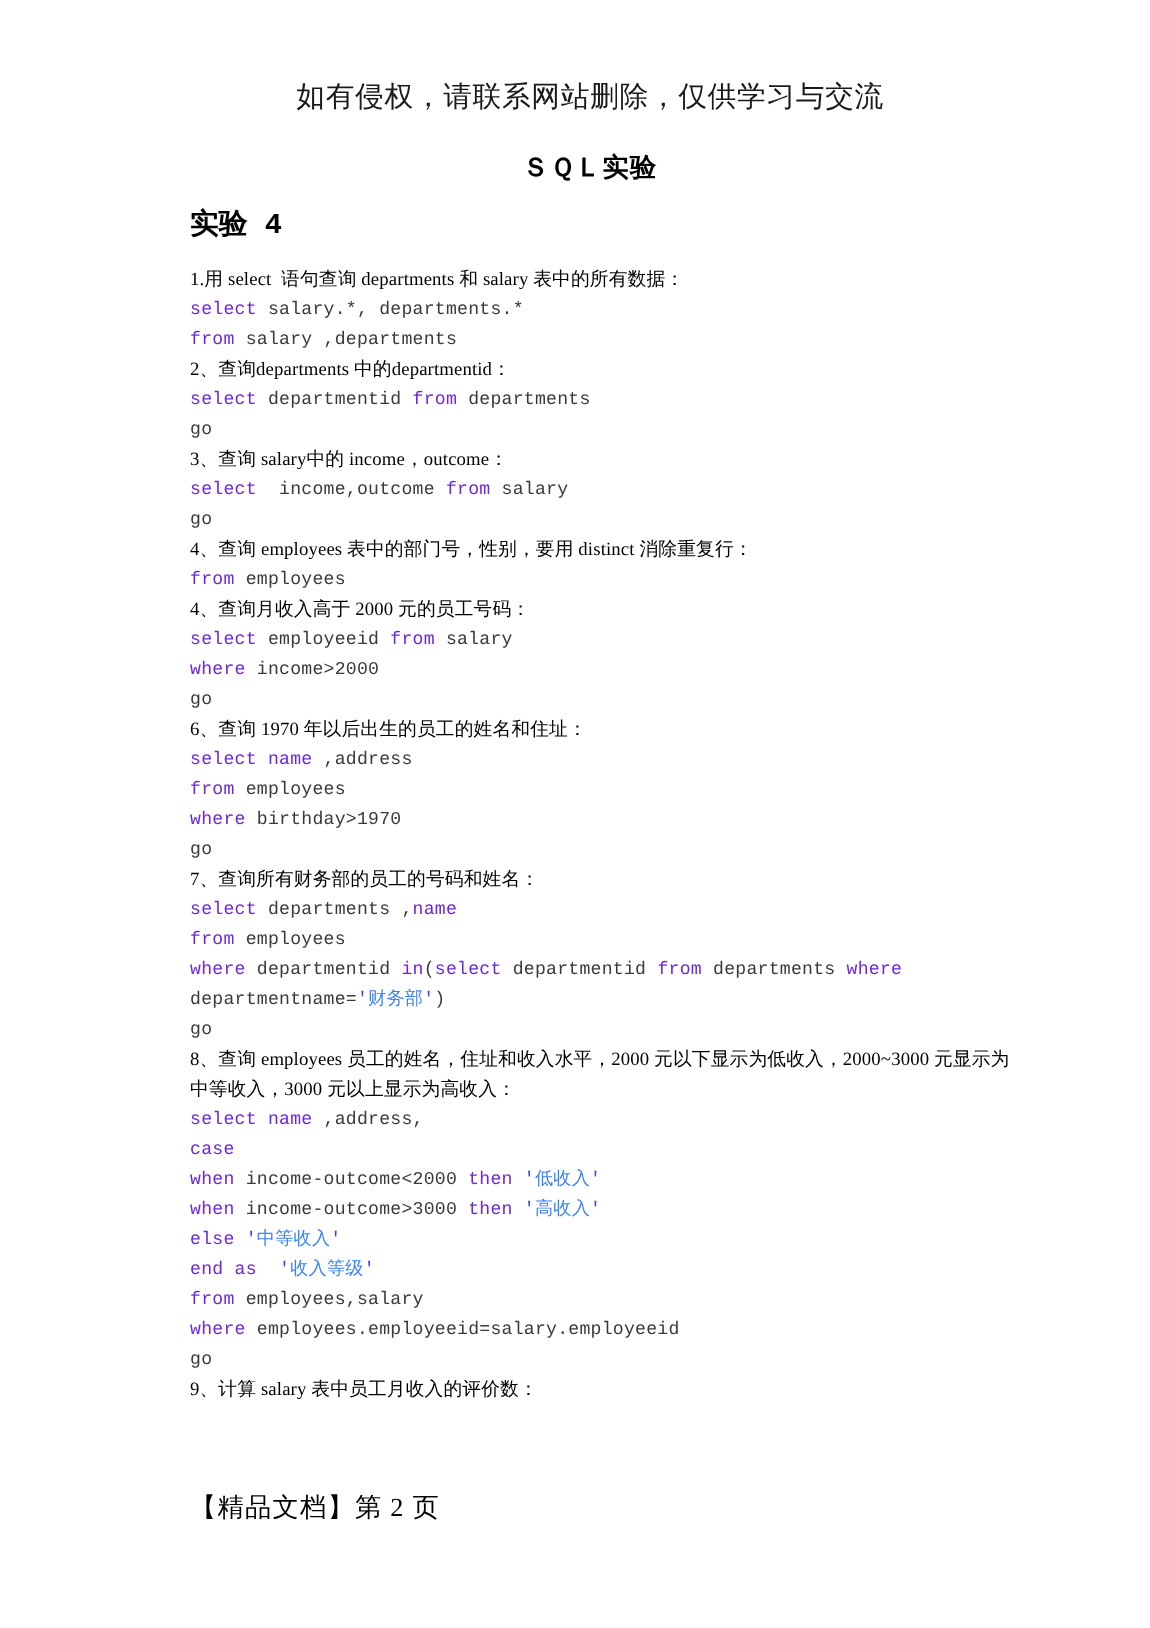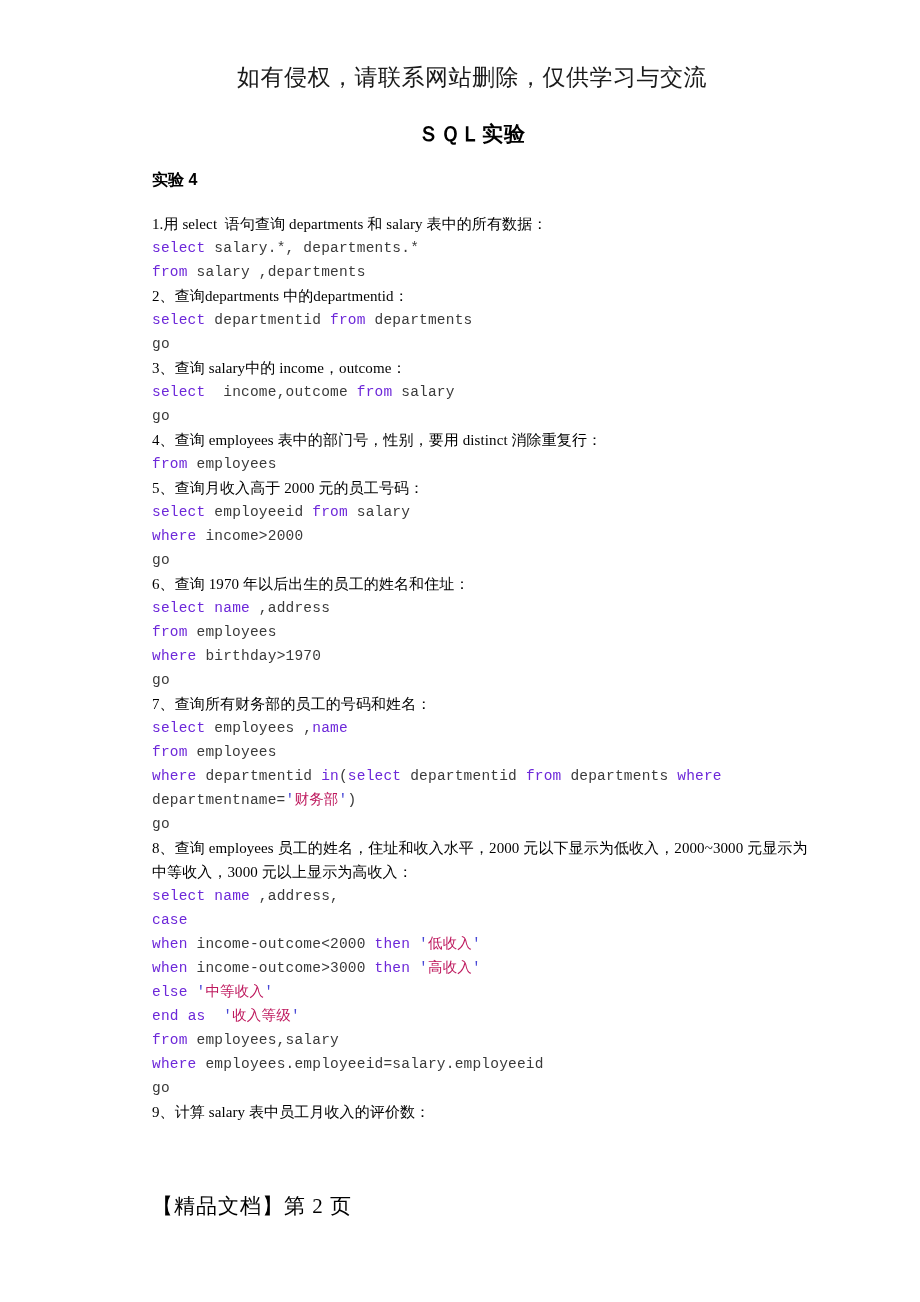--- a/index.html
+++ b/index.html
@@ -45,22 +45,22 @@
     letter-spacing: 1px;
     color: #000000;
   }
   .content {
     position: absolute;
     left: 140px;
     top: 168px;
     width: 660px;
   }
   .section-heading {
-    font-family: Liberation Sans, sans-serif;
-    font-size: 16px;
+    font-family: Liberation Mono, monospace;
+    font-size: 23px;
     font-weight: bold;
     color: #000000;
     margin: 0 0 20px 0;
     line-height: 24px;
   }
   .line {
     line-height: 24px;
     white-space: pre-wrap;
     margin: 0;
   }
@@ -79,21 +79,21 @@
     font-family: "Liberation Mono", monospace;
     font-size: 14.5px;
     color: #3a3a3a;
     letter-spacing: 0.2px;
   }
   .line.code.wrapcode {
     white-space: normal;
     width: 662px;
   }
   .kw { color: #6d28d9; }
-  .str { color: #be185d; }
+  .str { color: #3b82f6; }
   .q { color: #4646d6; }
   .footer {
     position: absolute;
     left: 140px;
     top: 1192px;
     font-family: "Liberation Serif", serif;
     font-size: 21px;
     color: #000000;
     letter-spacing: 1px;
     text-align: center;
@@ -115,31 +115,31 @@
         <div class="line code"><span class="kw">select</span><span> salary.*, departments.*</span></div>
         <div class="line code"><span class="kw">from</span><span> salary ,departments</span></div>
         <div class="line prose">2、查询departments 中的departmentid：</div>
         <div class="line code"><span class="kw">select</span><span> departmentid </span><span class="kw">from</span><span> departments</span></div>
         <div class="line code"><span>go</span></div>
         <div class="line prose">3、查询 salary中的 income，outcome：</div>
         <div class="line code"><span class="kw">select</span><span>  income,outcome </span><span class="kw">from</span><span> salary</span></div>
         <div class="line code"><span>go</span></div>
         <div class="line prose">4、查询 employees 表中的部门号，性别，要用 distinct 消除重复行：</div>
         <div class="line code"><span class="kw">from</span><span> employees</span></div>
-        <div class="line prose">5、查询月收入高于 2000 元的员工号码：</div>
+        <div class="line prose">4、查询月收入高于 2000 元的员工号码：</div>
         <div class="line code"><span class="kw">select</span><span> employeeid </span><span class="kw">from</span><span> salary</span></div>
         <div class="line code"><span class="kw">where</span><span> income&gt;2000</span></div>
         <div class="line code"><span>go</span></div>
         <div class="line prose">6、查询 1970 年以后出生的员工的姓名和住址：</div>
         <div class="line code"><span class="kw">select</span><span> </span><span class="kw">name</span><span> ,address</span></div>
         <div class="line code"><span class="kw">from</span><span> employees</span></div>
         <div class="line code"><span class="kw">where</span><span> birthday&gt;1970</span></div>
         <div class="line code"><span>go</span></div>
         <div class="line prose">7、查询所有财务部的员工的号码和姓名：</div>
-        <div class="line code"><span class="kw">select</span><span> employees ,</span><span class="kw">name</span></div>
+        <div class="line code"><span class="kw">select</span><span> departments ,</span><span class="kw">name</span></div>
         <div class="line code"><span class="kw">from</span><span> employees</span></div>
         <div class="line code wrapcode"><span class="kw">where</span><span> departmentid </span><span class="kw">in</span><span>(</span><span class="kw">select</span><span> departmentid </span><span class="kw">from</span><span> departments </span><span class="kw">where</span><span> departmentname=</span><span class="q">'</span><span class="str">财务部</span><span class="q">'</span><span>)</span></div>
         <div class="line code"><span>go</span></div>
         <div class="line prose wrap">8、查询 employees 员工的姓名，住址和收入水平，2000 元以下显示为低收入，2000~3000 元显示为中等收入，3000 元以上显示为高收入：</div>
         <div class="line code"><span class="kw">select</span><span> </span><span class="kw">name</span><span> ,address,</span></div>
         <div class="line code"><span class="kw">case</span></div>
         <div class="line code"><span class="kw">when</span><span> income-outcome&lt;2000 </span><span class="kw">then</span><span> </span><span class="q">'</span><span class="str">低收入</span><span class="q">'</span></div>
         <div class="line code"><span class="kw">when</span><span> income-outcome&gt;3000 </span><span class="kw">then</span><span> </span><span class="q">'</span><span class="str">高收入</span><span class="q">'</span></div>
         <div class="line code"><span class="kw">else</span><span> </span><span class="q">'</span><span class="str">中等收入</span><span class="q">'</span></div>
         <div class="line code"><span class="kw">end</span><span> </span><span class="kw">as</span><span>  </span><span class="q">'</span><span class="str">收入等级</span><span class="q">'</span></div>

